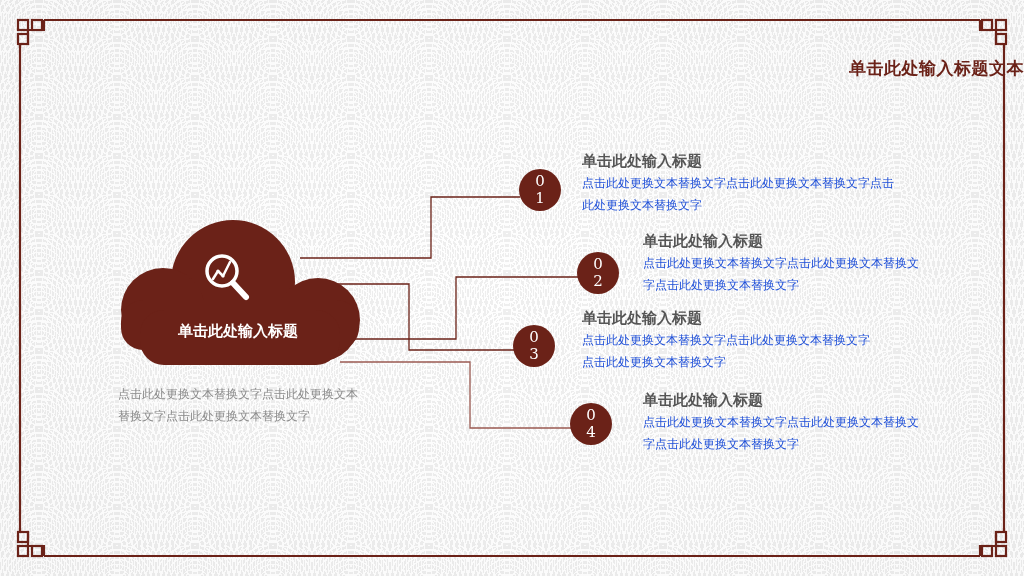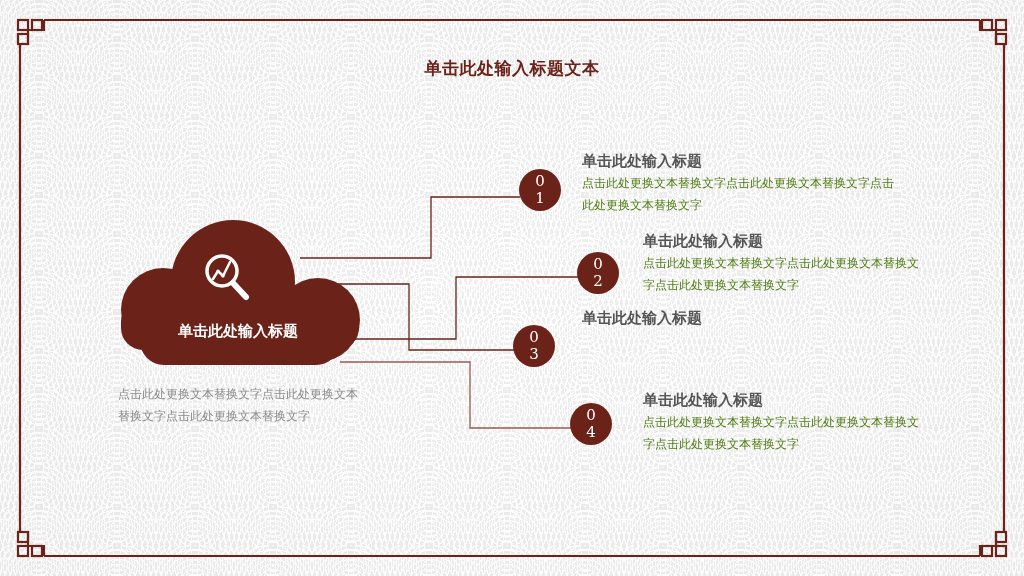--- a/index.html
+++ b/index.html
@@ -17,21 +17,21 @@
       repeating-radial-gradient(circle at 100% 50%, rgba(255,255,255,0.95) 0 1.2px, rgba(255,255,255,0) 1.2px 5px);
     background-size: 78px 39px, 78px 39px, 78px 39px;
     background-position: 0 0, 39px 0, -39px 0;
   }
   .bg::after {
     content: ""; position: absolute; inset: 0;
     background: radial-gradient(ellipse at 50% 50%, rgba(255,255,255,0.18), rgba(220,220,220,0.15));
   }
   svg.layer { position: absolute; left: 0; top: 0; }
   .title {
-    position: absolute; left: 0; width: 1024px; top: 57px; text-align: center;
+    position: absolute; left: 0; width: 1024px; top: 57px; text-align: right;
     font-size: 17px; font-weight: bold; color: #6b2218; letter-spacing: 0.5px;
   }
   .cloud-label {
     position: absolute; left: 140px; width: 196px; top: 322px; text-align: center;
     font-size: 15px; font-weight: bold; color: #ffffff;
   }
   .cloud-desc {
     position: absolute; left: 118px; width: 240px; top: 383px; text-align: left;
     font-size: 12px; color: #8a8a8a; line-height: 22px;
   }
@@ -40,21 +40,21 @@
     background: #6b2218; color: #fff; font-family: "DejaVu Serif", "Liberation Serif", serif;
     font-size: 15px; line-height: 17px; text-align: center;
     display: flex; flex-direction: column; justify-content: center; align-items: center;
   }
   .circle span { display: block; }
   .item { position: absolute; }
   .item .h {
     font-size: 15px; font-weight: bold; color: #555555; line-height: 20px;
   }
   .item .d {
-    font-size: 12px; color: #4d7c0f; line-height: 22px; margin-top: 1px;
+    font-size: 12px; color: #1d4ed8; line-height: 22px; margin-top: 1px;
   }
 </style>
 </head>
 <body>
 
 <div class="bg"></div>
 
 <svg class="layer" width="1024" height="576">
   <g stroke="#6b2218" stroke-width="2.2" fill="none">
 
@@ -155,20 +155,24 @@
 </div>
 <div class="item" style="left:643px; top:231px;">
   <div class="h">单击此处输入标题</div>
   <div class="d">
     <div>点击此处更换文本替换文字点击此处更换文本替换文</div>
     <div>字点击此处更换文本替换文字</div>
   </div>
 </div>
 <div class="item" style="left:582px; top:308px;">
   <div class="h">单击此处输入标题</div>
+  <div class="d">
+    <div>点击此处更换文本替换文字点击此处更换文本替换文字</div>
+    <div>点击此处更换文本替换文字</div>
+  </div>
 </div>
 <div class="item" style="left:643px; top:390px;">
   <div class="h">单击此处输入标题</div>
   <div class="d">
     <div>点击此处更换文本替换文字点击此处更换文本替换文</div>
     <div>字点击此处更换文本替换文字</div>
   </div>
 </div>
 
 </body></html>

